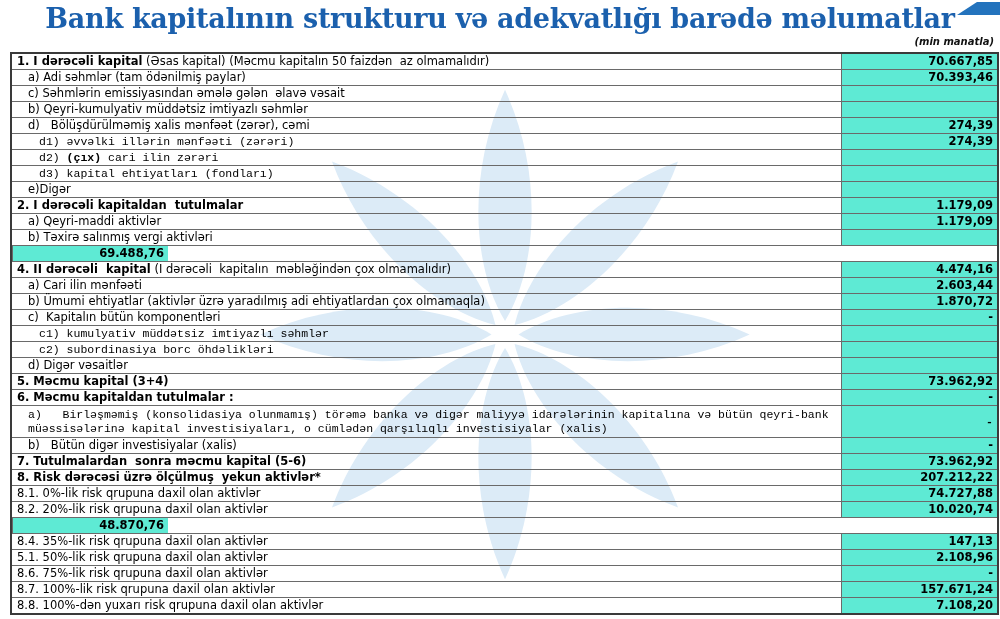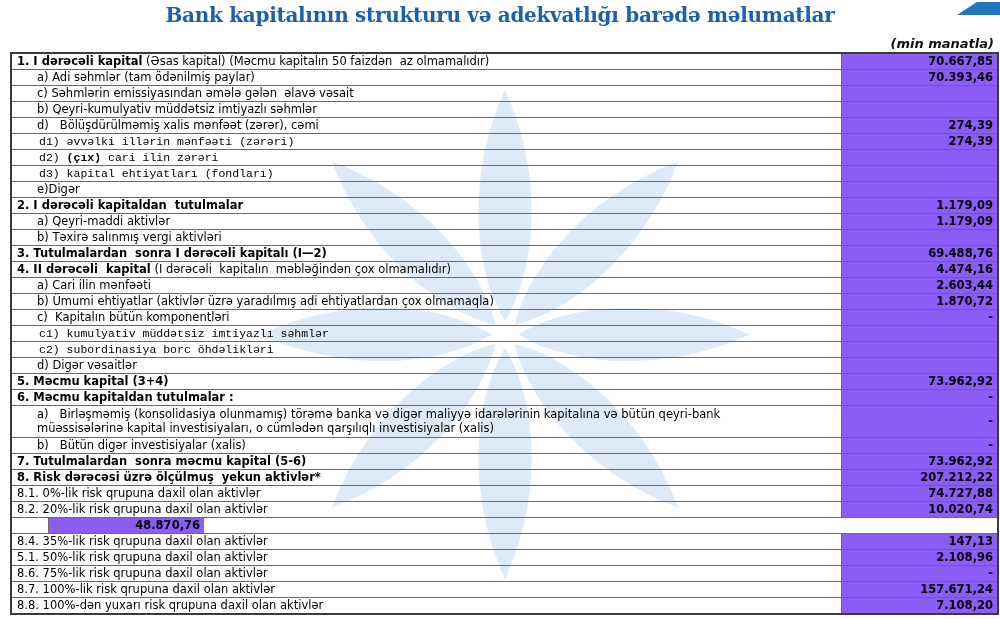--- a/index.html
+++ b/index.html
@@ -4,55 +4,54 @@
 <style>
   html,body{margin:0;padding:0;background:#fff;}
   #page{
     position:relative;width:1000px;height:619px;background:#ffffff;
     overflow:hidden;font-family:"DejaVu Sans","Liberation Sans",sans-serif;
   }
   
   #title{
     position:absolute;top:0;left:0;right:0;text-align:center;
     font-family:"DejaVu Serif","Liberation Serif",serif;
-    font-weight:bold;font-size:20px;color:#1b60ad;letter-spacing:-0.3px;
+    font-weight:bold;font-size:27px;color:#1b60ad;letter-spacing:-0.3px;
     padding-top:3px;
   }
   
   #corner{position:absolute;top:0;right:0;width:50px;height:20px;}
   
   #unit-note{
-    position:absolute;top:36px;right:6px;font-size:13px;font-style:italic;
+    position:absolute;top:36px;right:6px;font-size:10px;font-style:italic;
     font-weight:bold;color:#111;
   }
   
   #watermark{position:absolute;left:235px;top:50px;width:540px;height:569px;z-index:0;}
   
   #table{
     position:absolute;left:10px;top:52px;width:985px;z-index:1;
     border:2px solid #3a3a3a;background:transparent;
     display:flex;flex-direction:column;
   }
   .t-row{display:flex;align-items:stretch;min-height:15px;}
   .t-row + .t-row{border-top:1px solid #6a6a6a;}
-  .t-row.tall{min-height:31px;}
+  .t-row.tall{min-height:31px;font-family:Liberation Mono, monospace;}
   .t-label{
     flex:1 1 auto;display:flex;align-items:center;
     font-size:11.5px;color:#000;line-height:13.5px;
     white-space:pre-wrap;padding:0 4px 0 5px;background:transparent;
   }
-  .t-label.i1{padding-left:25px;}
+  .t-label.i1{padding-left:16px;}
   .t-label.i2{padding-left:27px;font-family:Liberation Mono, monospace;}
   .t-label .b{font-weight:bold;}
   .t-val{
     flex:0 0 156px;width:156px;border-left:1px solid #6a6a6a;
-    background:#8b5cf6;display:flex;align-items:center;justify-content:flex-end;
+    background:#5eead4;display:flex;align-items:center;justify-content:flex-end;
     font-size:11.5px;font-weight:bold;color:#000;padding-right:4px;box-sizing:border-box;
     line-height:13.5px;
-    margin-left:36px;
   }
 </style>
 </head>
 <body>
 
 <div id="page">
 
   <div id="title">Bank kapitalının strukturu və adekvatlığı barədə məlumatlar</div>
 
   <svg id="corner" viewBox="0 0 50 20">
@@ -133,21 +132,20 @@
       </div>
       <div class="t-row">
         <div class="t-label i1"><span><span>a) Qeyri-maddi aktivlər</span><span class="b"></span><span></span></span></div>
         <div class="t-val">1.179,09</div>
       </div>
       <div class="t-row">
         <div class="t-label i1"><span><span>b) Təxirə salınmış vergi aktivləri</span><span class="b"></span><span></span></span></div>
         <div class="t-val"></div>
       </div>
       <div class="t-row">
-        <div class="t-label"><span><span></span><span class="b">3. Tutulmalardan  sonra I dərəcəli kapitalı (I—2)</span><span></span></span></div>
         <div class="t-val">69.488,76</div>
       </div>
       <div class="t-row">
         <div class="t-label"><span><span></span><span class="b">4. II dərəcəli  kapital</span><span> (I dərəcəli  kapitalın  məbləğindən çox olmamalıdır)</span></span></div>
         <div class="t-val">4.474,16</div>
       </div>
       <div class="t-row">
         <div class="t-label i1"><span><span>a) Cari ilin mənfəəti</span><span class="b"></span><span></span></span></div>
         <div class="t-val">2.603,44</div>
       </div>

